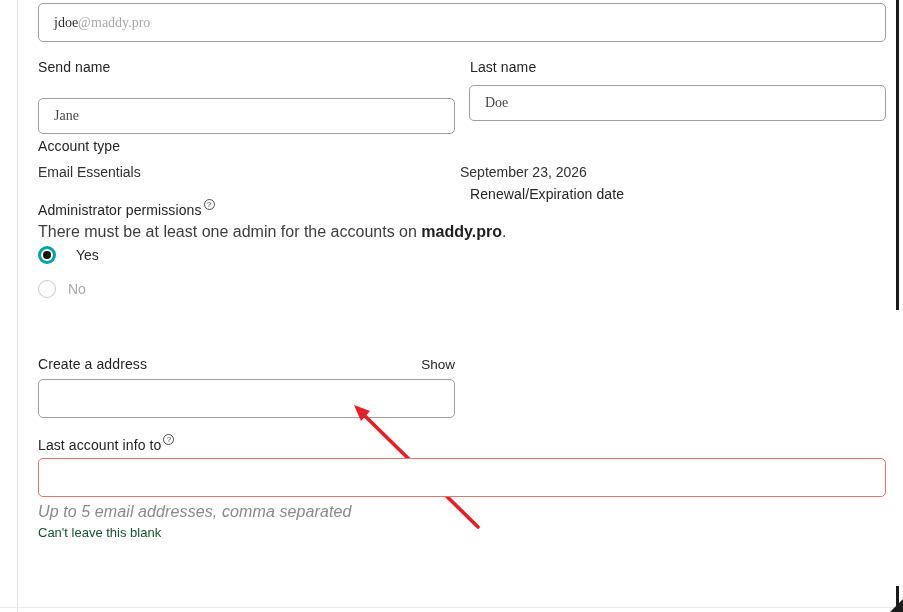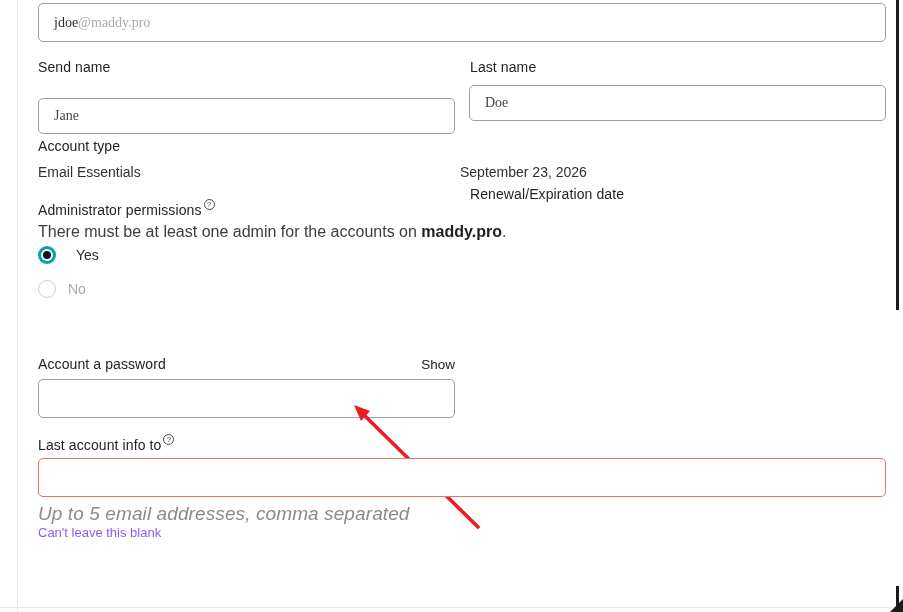--- a/index.html
+++ b/index.html
@@ -52,22 +52,22 @@
     content:""; position:absolute; left:50%; top:50%; width:8px; height:8px; margin:-4px 0 0 -4px;
     background:#141414; border-radius:50%;
   }
   .radio.unselected { background:#fff; border:1.5px solid #cccccc; }
   .radio-label { font-size:14px; color:#2a2a2a; }
   .radio-label.muted { color:#a9a9a9; }
 
   .password-head { display:flex; justify-content:space-between; align-items:flex-end; }
   .show-link { font-size:13.5px; color:#242424; cursor:pointer; }
 
-  .italic-helper { font-size:19px; font-style:italic; color:#8a8a8a; letter-spacing:.1px; }
-  .error-text { font-size:13px; color:#8b5cf6; }
+  .italic-helper { font-size:16px; font-style:italic; color:#8a8a8a; letter-spacing:.1px; }
+  .error-text { font-size:13px; color:#14532d; }
 
   .footnote { font-size:13.5px; color:#4a4a4a; line-height:23px; letter-spacing:-0.1px; }
 </style>
 </head>
 <body>
 
 <div class="screen">
 
   <div class="abs left-rule"></div>
   <div class="abs bottom-rule"></div>
@@ -105,21 +105,21 @@
       </span>
     <span class="radio-label">Yes</span>
   </div>
 
   <div class="abs radio-row" style="left:38px; top:280px;">
     <span class="radio unselected"></span>
     <span class="radio-label muted">No</span>
   </div>
 
   <div class="abs password-head" style="left:38px; top:356px; width:417px;">
-    <span class="label">Account a password</span>
+    <span class="label">Create a address</span>
     <span class="show-link">Show</span>
   </div>
   <input type="text" class="abs text-input" style="left: 38px; top: 379px; width: 417px; height: 39px;" value="">
 
   <svg class="abs" style="left:340px; top:395px;" width="150" height="140" viewBox="340 395 150 140">
     <line x1="478" y1="527" x2="364" y2="415" stroke="#ec1c25" stroke-width="3.6" stroke-linecap="round"></line>
     <polygon points="354,405 370,411 361,421" fill="#ec1c25"></polygon>
   </svg>
 
   <div class="abs label" style="left:38px; top:437px;">

